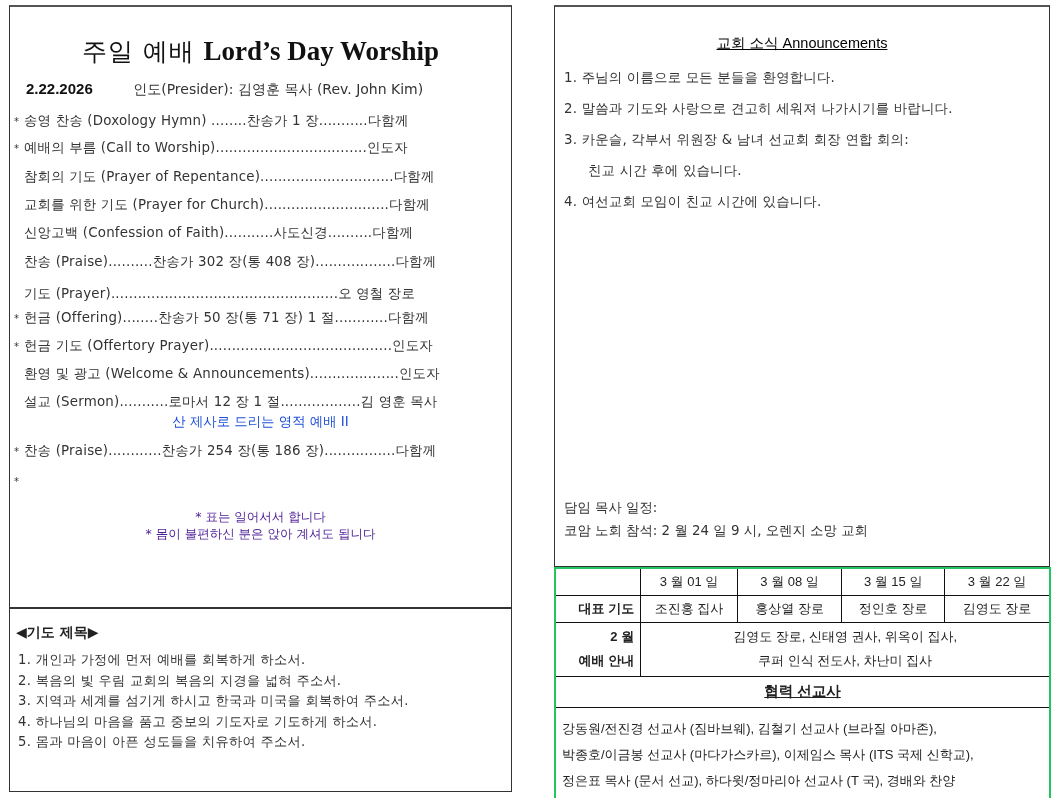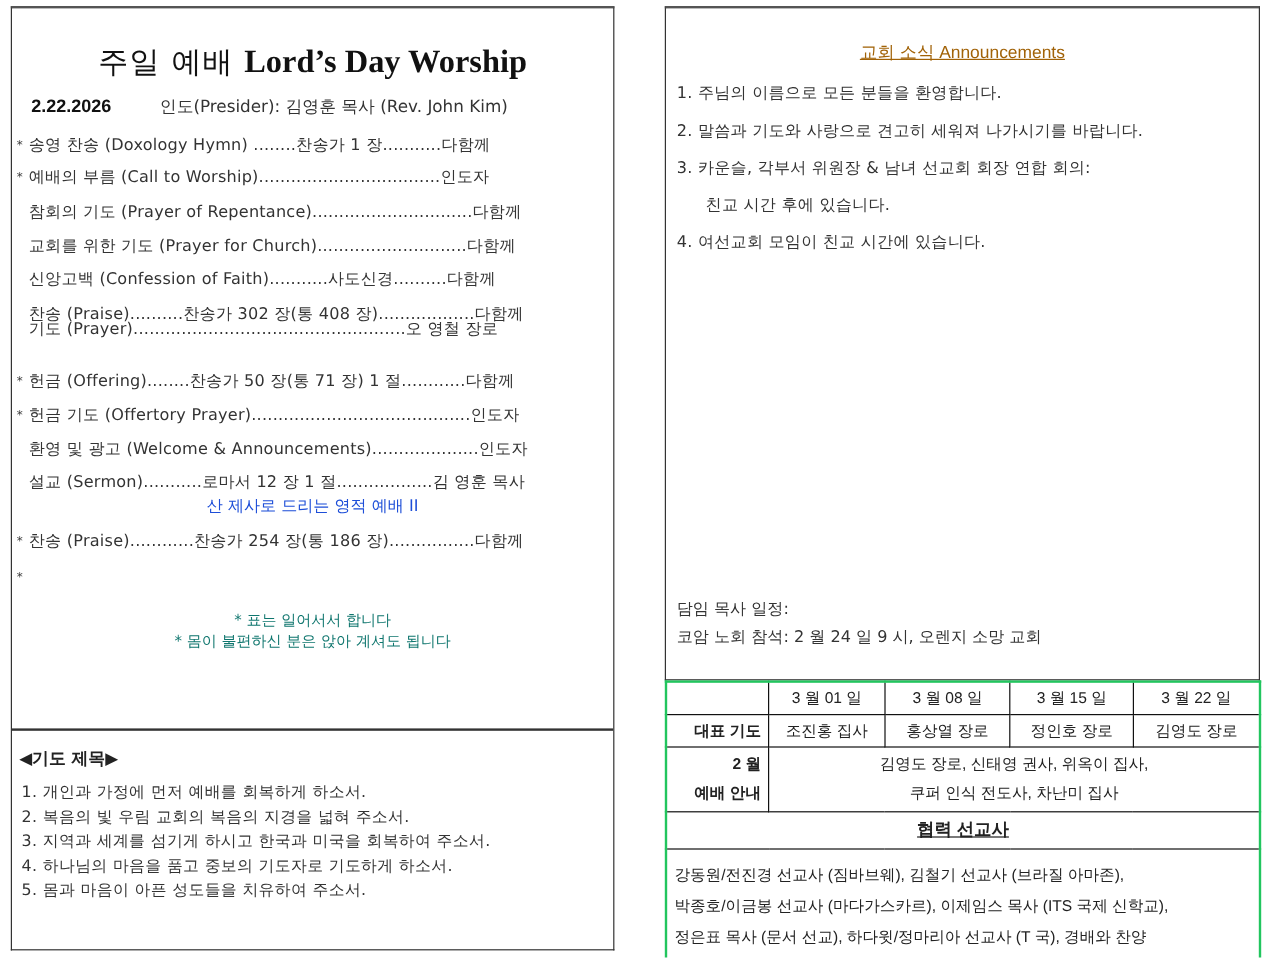--- a/index.html
+++ b/index.html
@@ -26,34 +26,34 @@
   .order-row {
     position: absolute; left: 4px; right: 8px; height: 26px;
     display: flex; align-items: center; font-size: 13.4px; color: #333; white-space: nowrap;
   }
   .order-row .star { width: 10px; font-size: 10px; color: #333; }
   .order-row .star.empty { visibility: hidden; }
   .order-row .text { flex: 1; overflow: hidden; letter-spacing: 0.2px; }
   .sermon-title {
     position: absolute; left: 0; right: 0; text-align: center; font-size: 13.4px; color: #1d4ed8;
   }
-  .notes { position: absolute; left: 0; right: 0; text-align: center; font-size: 12.5px; color: #0f766e; line-height: 17px; }
+  .notes { position: absolute; left: 0; right: 0; text-align: center; font-size: 12.5px; color: #4c1d95; line-height: 17px; }
 
   .divider-left { position: absolute; left: 0; right: 0; top: 600px; border-top: 2px solid #333; }
   .prayer-title { position: absolute; top: 617px; left: 6px; font-size: 14px; font-weight: bold; color: #222; }
   .prayer-list { position: absolute; top: 644px; left: 8px; right: 8px; }
   .prayer-item { height: 20.5px; font-size: 13.2px; color: #333; white-space: nowrap; letter-spacing: 0.3px; }
 
   .panel-right-top {
     position: absolute; left: 554px; top: 5px; width: 496px; height: 562px;
     border: 1px solid #333; border-top: 2px solid #555;
   }
   .ann-title {
     position: absolute; top: 27px; left: 0; width: 100%; text-align: center;
-    font-family: "Liberation Sans", sans-serif; font-size: 14.5px; color: #a16207; text-decoration: underline;
+    font-family: "Liberation Sans", sans-serif; font-size: 14.5px; color: #000000; text-decoration: underline;
   }
   .ann-list { position: absolute; top: 62px; left: 9px; right: 6px; }
   .ann-item { height: 31px; font-size: 13.4px; color: #333; white-space: nowrap; letter-spacing: 0.2px; }
   .ann-item.cont { padding-left: 24px; }
   .schedule { position: absolute; top: 492px; left: 9px; font-size: 13.4px; color: #333; }
   .schedule div { height: 23px; white-space: nowrap; }
 
   .info-table {
     position: absolute; left: 554px; top: 567px; width: 497px;
     border-collapse: collapse; font-family: "Liberation Sans", sans-serif; font-size: 13px; color: #222;
@@ -98,21 +98,21 @@
       <span class="text">교회를 위한 기도 (Prayer for Church)............................다함께</span>
     </div>
     <div class="order-row" style="top:112px">
       <span class="star empty"></span>
       <span class="text">신앙고백 (Confession of Faith)...........사도신경..........다함께</span>
     </div>
     <div class="order-row" style="top:141px">
       <span class="star empty"></span>
       <span class="text">찬송 (Praise)..........찬송가 302 장(통 408 장)..................다함께</span>
     </div>
-    <div class="order-row" style="top:153px">
+    <div class="order-row" style="top:173px">
       <span class="star empty"></span>
       <span class="text">기도 (Prayer)...................................................오 영철 장로</span>
     </div>
     <div class="order-row" style="top:197px">
       <span class="star">*</span>
       <span class="text">헌금 (Offering)........찬송가 50 장(통 71 장) 1 절............다함께</span>
     </div>
     <div class="order-row" style="top:225px">
       <span class="star">*</span>
       <span class="text">헌금 기도 (Offertory Prayer).........................................인도자</span>

